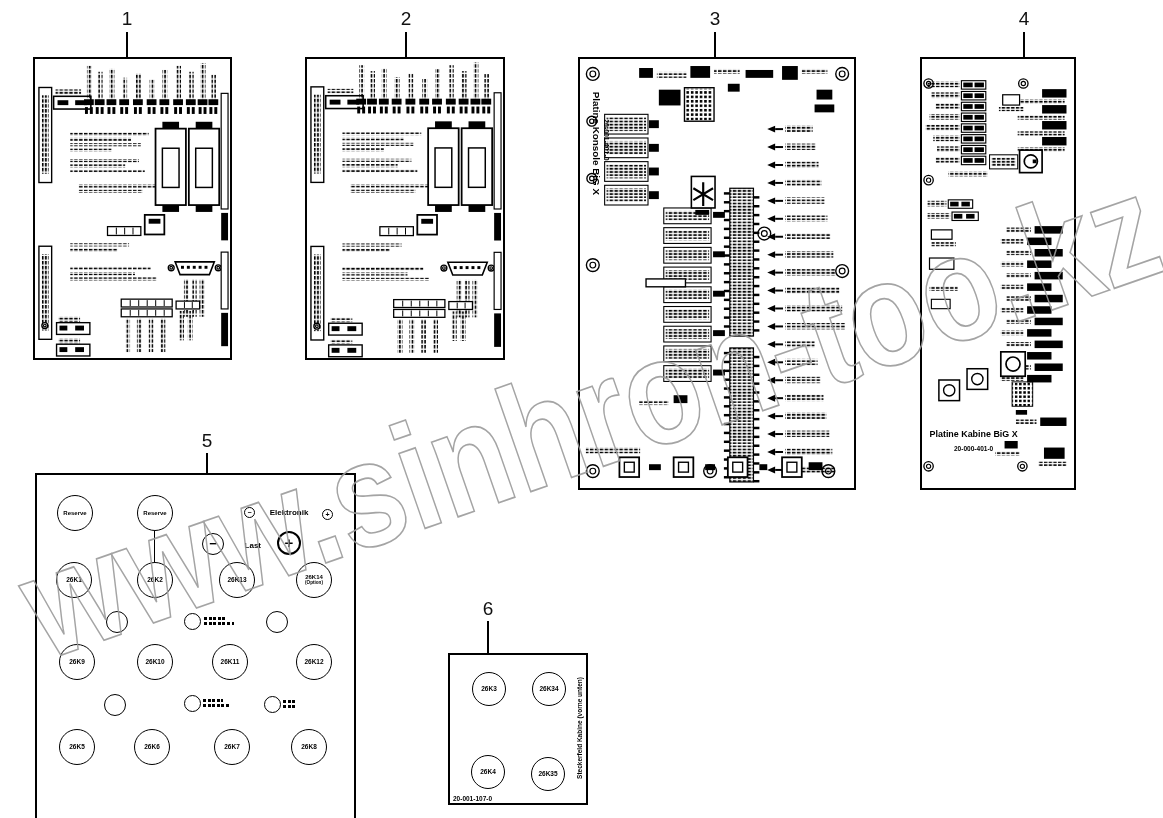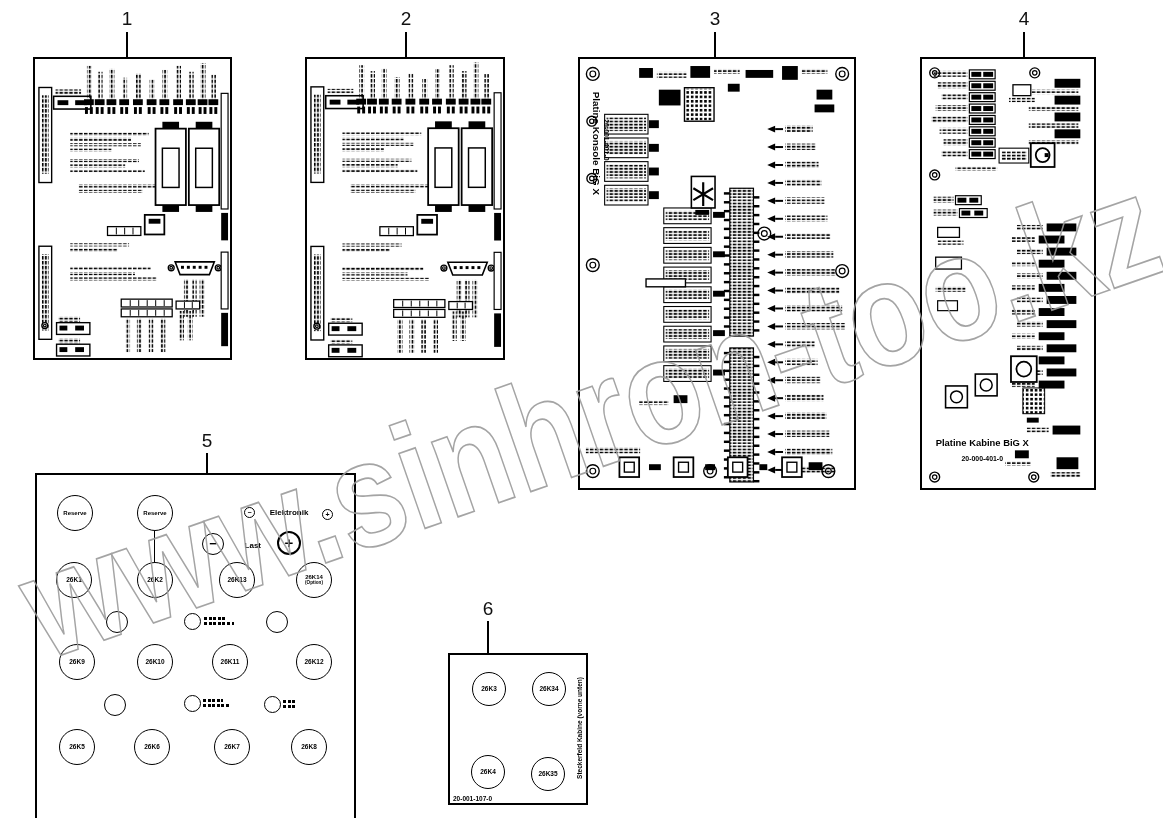--- a/index.html
+++ b/index.html
@@ -534,21 +534,21 @@
           <rect x="127" y="410" width="10" height="6" fill="#000"></rect>
           <rect x="182" y="410" width="8" height="6" fill="#000"></rect>
           <rect x="232" y="408" width="14" height="8" fill="#000"></rect>
           <rect x="6" y="393" width="55" height="6" fill="url(#tx)"></rect>
         </g>
       <text transform="translate(13,32) rotate(90)" font-size="10" font-weight="bold">Platine Konsole BiG X</text>
       <text transform="translate(24,60) rotate(90)" font-size="7" font-weight="bold">20-001-401-0</text>
     </svg>
   </div>
 
-  <div class="board" style="left:920px;top:57px;width:176px;height:433px;">
+  <div class="board" style="left:920px;top:57px;width:156px;height:433px;">
     <svg viewBox="0 0 162 433">
       <g>
           <circle cx="7" cy="14" r="5" fill="#fff" stroke="#000" stroke-width="1.4"></circle>
           <circle cx="7" cy="14" r="2.25" fill="#fff" stroke="#000" stroke-width="1.2"></circle>
           <circle cx="108" cy="14" r="5" fill="#fff" stroke="#000" stroke-width="1.4"></circle>
           <circle cx="108" cy="14" r="2.25" fill="#fff" stroke="#000" stroke-width="1.2"></circle>
           <circle cx="7" cy="117" r="5" fill="#fff" stroke="#000" stroke-width="1.4"></circle>
           <circle cx="7" cy="117" r="2.25" fill="#fff" stroke="#000" stroke-width="1.2"></circle>
           <circle cx="7" cy="422" r="5" fill="#fff" stroke="#000" stroke-width="1.4"></circle>
           <circle cx="7" cy="422" r="2.25" fill="#fff" stroke="#000" stroke-width="1.2"></circle>

